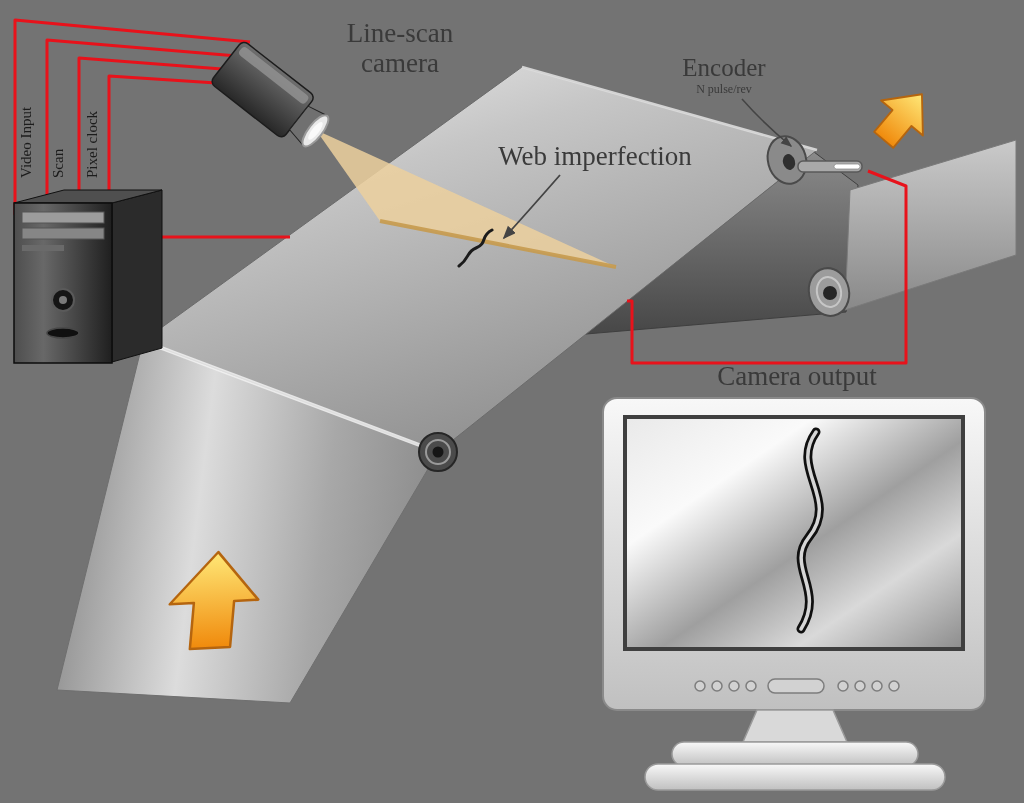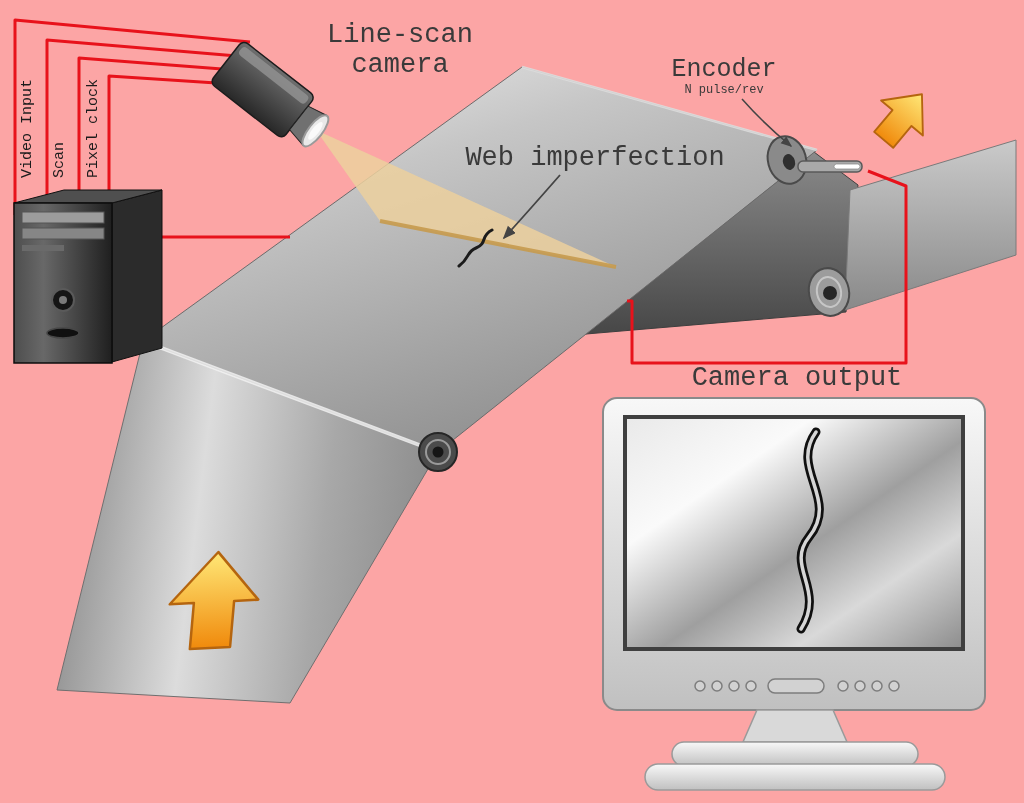--- a/index.html
+++ b/index.html
@@ -1,17 +1,17 @@
 <!DOCTYPE html>
 <html><head>
 <meta charset="utf-8">
 <style>
   html,body{margin:0;padding:0;background:#ffffff;}
-  .stage{position:relative;width:1024px;height:803px;background:#fca5a5;overflow:hidden;
-         font-family:Liberation Mono, monospace;}
+  .stage{position:relative;width:1024px;height:803px;background:#737373;overflow:hidden;
+         font-family:Liberation Serif, serif;}
   svg{position:absolute;inset:0;display:block;}
   text{fill:#3a3a3a;}
   .lbl-big{font-size:27px;}
   .lbl-med{font-size:25px;}
   .lbl-small{font-size:12px;}
   .lbl-rot{font-size:15px;fill:#1c1c1c;}
 </style>
 </head>
 <body>
 

